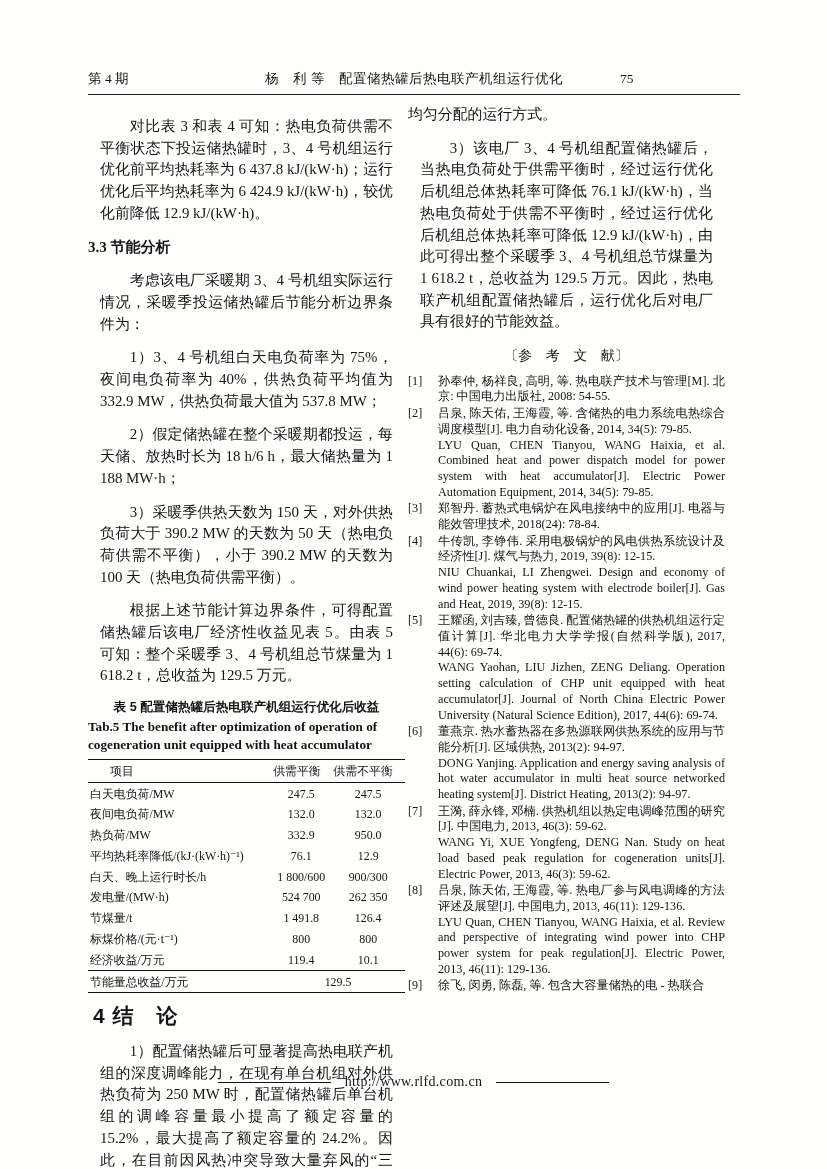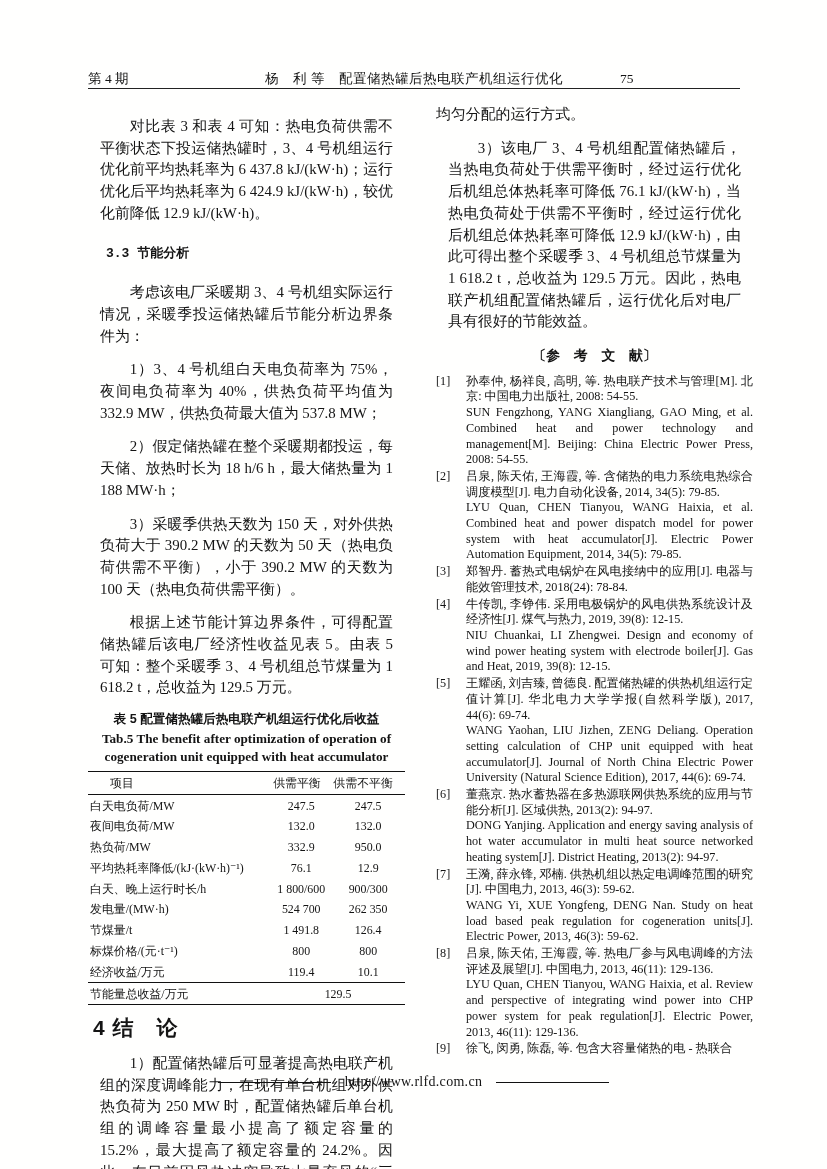--- a/index.html
+++ b/index.html
@@ -6,59 +6,59 @@
   .page{
     position:relative;width:827px;height:1169px;margin:0 auto;
     background:#fffffe;color:#141414;
     font-family:"Liberation Serif","DejaVu Serif",serif;
     overflow:hidden;
   }
   
   .runhead{
     position:absolute;left:88px;top:70px;width:652px;
     font-size:13.5px;display:flex;align-items:baseline;
-    border-bottom:1.2px solid #222;padding-bottom:0;
+    border-bottom:1.2px solid #222;padding-bottom:6px;
   }
   .runhead .issue{width:120px;text-align:left;}
   .runhead .rtitle{flex:1;text-align:center;letter-spacing:.5px;}
   .runhead .pageno{width:120px;text-align:left;}
   
   .col{position:absolute;top:104px;width:317px;font-size:14.9px;line-height:21.7px;text-align:justify;}
   .col-left{left:88px;}
-  .col-right{left:436px;}
+  .col-right{left:408px;}
   p.body{margin:12px;text-indent:2em;}
   p.noindent{margin:0;text-indent:0;}
   .h33{
-    font-family:Liberation Mono, monospace;
-    font-weight:bold;font-size:13px;margin:18px;line-height:21.7px;
+    font-family:Liberation Serif, serif;
+    font-weight:bold;font-size:15px;margin:0;line-height:21.7px;
   }
   .h4{
     font-family:"Liberation Sans","DejaVu Sans",sans-serif;
     font-weight:bold;font-size:21px;margin:10px 0 8px 5px;line-height:26px;letter-spacing:1px;
   }
   
   .tblcap-zh{
     font-family:"Liberation Sans","DejaVu Sans",sans-serif;
     font-weight:bold;font-size:12.6px;text-align:center;margin:12px 0 2px 0;line-height:17px;text-indent:0;
   }
   .tblcap-en{
-    font-weight:bold;font-size:13.2px;text-align:center;margin:0 0 6px 0;line-height:17.5px;text-indent:0;
+    font-weight:bold;font-size:13.2px;text-align:left;margin:0 0 6px 0;line-height:17.5px;text-indent:0;
   }
   table.t5{width:100%;border-collapse:collapse;font-size:11.9px;line-height:14px;
     border-top:1.6px solid #111;border-bottom:1.6px solid #111;}
   table.t5 th{font-weight:normal;padding:4px 2px 4px 2px;border-bottom:.9px solid #111;margin-top:35px;}
   table.t5 th.c1{text-align:left;padding-left:22px;}
   table.t5 td{padding:3.4px 2px;}
   table.t5 td.c1{text-align:left;}
   table.t5 td.val{text-align:center;}
   table.t5 tr.total td{border-top:.9px solid #111;}
   
   .refhead{
     font-family:"Liberation Sans","DejaVu Sans",sans-serif;
-    font-weight:bold;font-size:13.8px;text-align:center;margin:8px 0 7px 0;
+    font-weight:normal;font-size:13.8px;text-align:center;margin:8px 0 7px 0;
   }
   .reflist{font-size:12.2px;line-height:15.7px;}
   .refitem{display:flex;margin:0 0 1px 0;}
   .refnum{flex:0 0 30px;}
   .refbody{flex:1;text-align:justify;}
   .refbody .zh{margin:0;}
   .refbody .en{margin:0;}
   
   .pfoot{
     position:absolute;left:0;top:1074px;width:827px;
@@ -162,21 +162,20 @@
     <p class="noindent">均匀分配的运行方式。</p>
     <p class="body">3）该电厂 3、4 号机组配置储热罐后，当热电负荷处于供需平衡时，经过运行优化后机组总体热耗率可降低 76.1 kJ/(kW·h)，当热电负荷处于供需不平衡时，经过运行优化后机组总体热耗率可降低 12.9 kJ/(kW·h)，由此可得出整个采暖季 3、4 号机组总节煤量为 1 618.2 t，总收益为 129.5 万元。因此，热电联产机组配置储热罐后，运行优化后对电厂具有很好的节能效益。</p>
 
     <p class="refhead">〔参　考　文　献〕</p>
 
     <div class="reflist">
       <div class="refitem">
         <span class="refnum">[1]</span>
         <div class="refbody">
             <p class="zh">孙奉仲, 杨祥良, 高明, 等. 热电联产技术与管理[M]. 北京: 中国电力出版社, 2008: 54-55.</p>
-          <p class="en">SUN Fengzhong, YANG Xiangliang, GAO Ming, et al. Combined heat and power technology and management[M]. Beijing: China Electric Power Press, 2008: 54-55.</p>
           </div>
       </div>
       <div class="refitem">
         <span class="refnum">[2]</span>
         <div class="refbody">
             <p class="zh">吕泉, 陈天佑, 王海霞, 等. 含储热的电力系统电热综合调度模型[J]. 电力自动化设备, 2014, 34(5): 79-85.</p>
           <p class="en">LYU Quan, CHEN Tianyou, WANG Haixia, et al. Combined heat and power dispatch model for power system with heat accumulator[J]. Electric Power Automation Equipment, 2014, 34(5): 79-85.</p>
           </div>
       </div>
       <div class="refitem">

